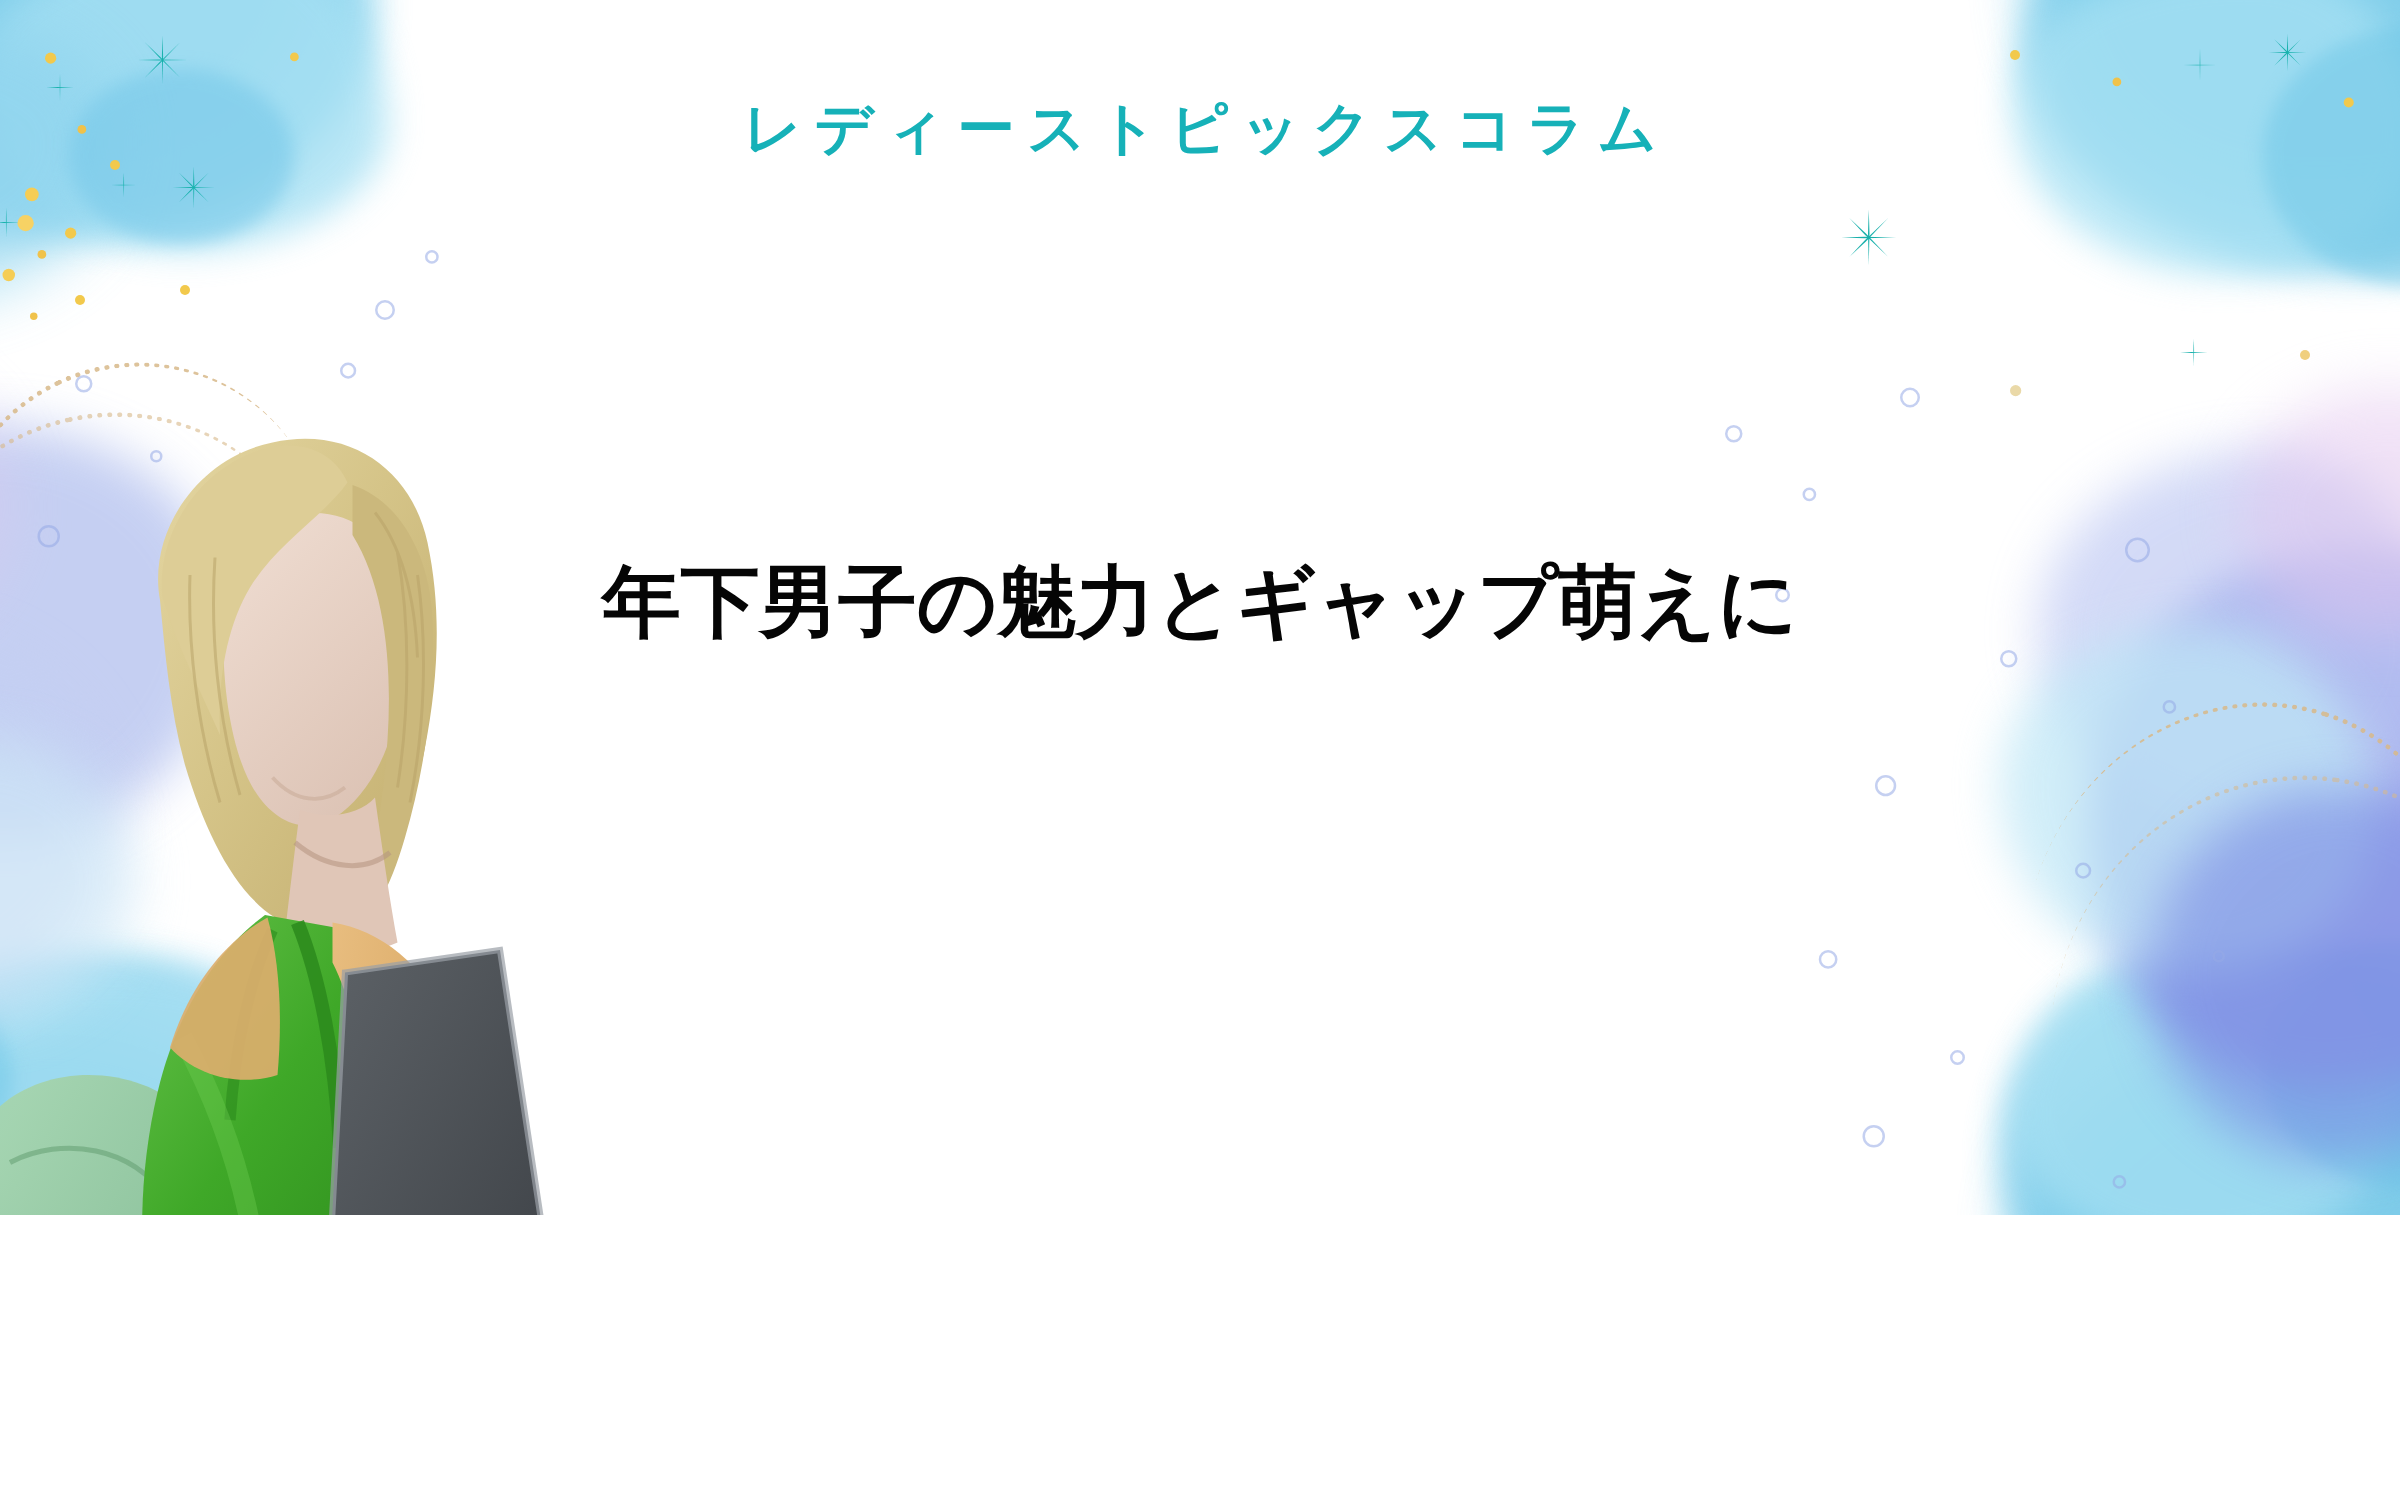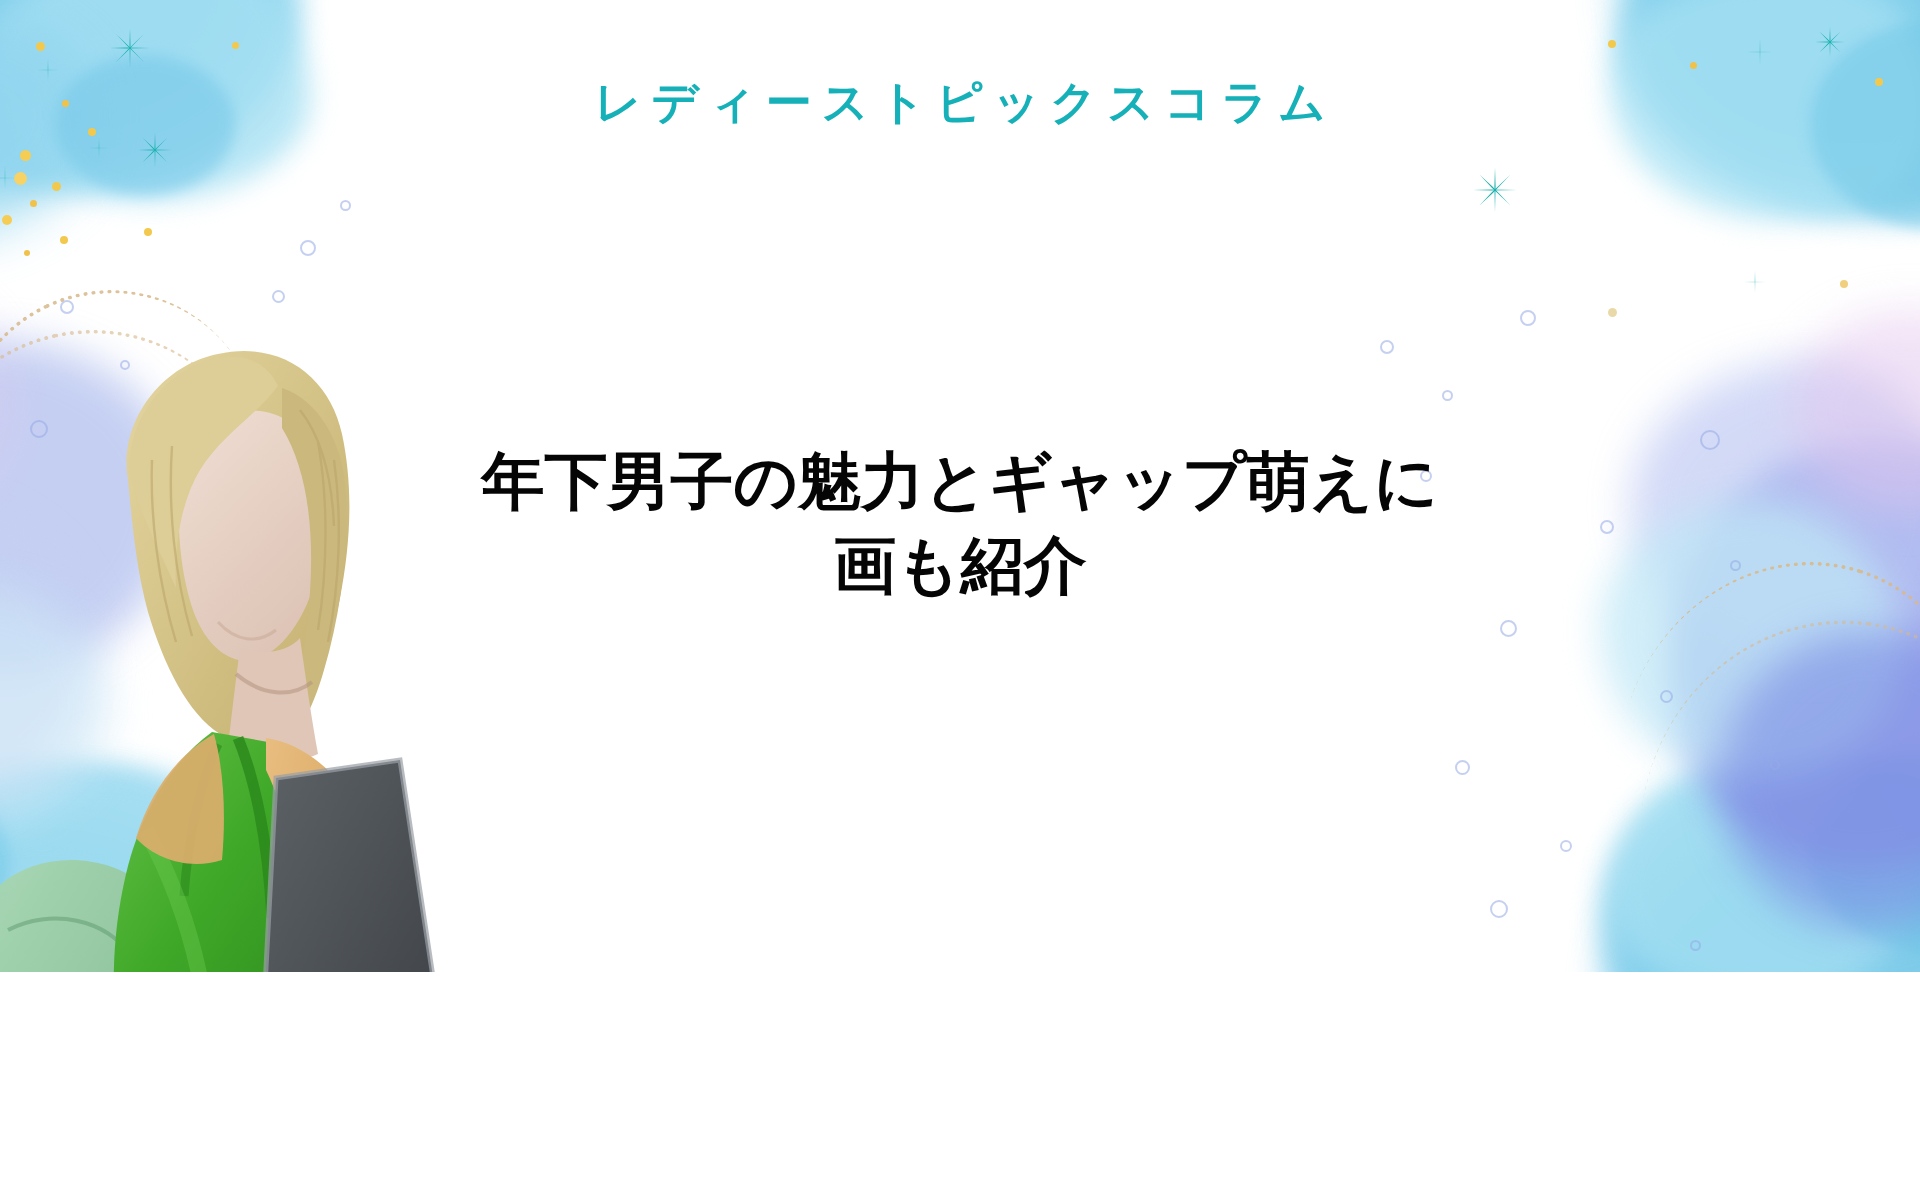--- a/index.html
+++ b/index.html
@@ -100,21 +100,21 @@
     position:absolute;
     left:0; right:0; top:440px;
     text-align:center;
     color:#050505;
     font-size:63px;
     font-weight:700;
     line-height:1.34;
     letter-spacing:0px;
     z-index:30;
   }
-  #main-title .tl { display:block;font-family:Liberation Serif, serif; }
+  #main-title .tl { display:block; }
 
   
   #illustration { position:absolute; left:0px; top:330px; width:760px; height:870px; z-index:20; }
   #illustration svg { display:block; width:100%; height:100%; }
 </style>
 </head>
 <body>
 
 <div id="stage">
 
@@ -368,16 +368,15 @@
         <path d="M256 790 L 452 772 L 520 854 L 286 874 Z" fill="url(#lapBaseG)"></path>
         <path d="M290 800 L 444 786 L 488 842 L 314 856 Z" fill="#2e3337" opacity=".85"></path>
       </g>
     </svg>
   </div>
 
   <div id="header-title">レディーストピックスコラム</div>
 
   <div id="main-title">
     <span class="tl">年下男子の魅力とギャップ萌えに</span>
-    <span class="tl">画も紹介</span>
   </div>
 
 </div>
 
 </body></html>

